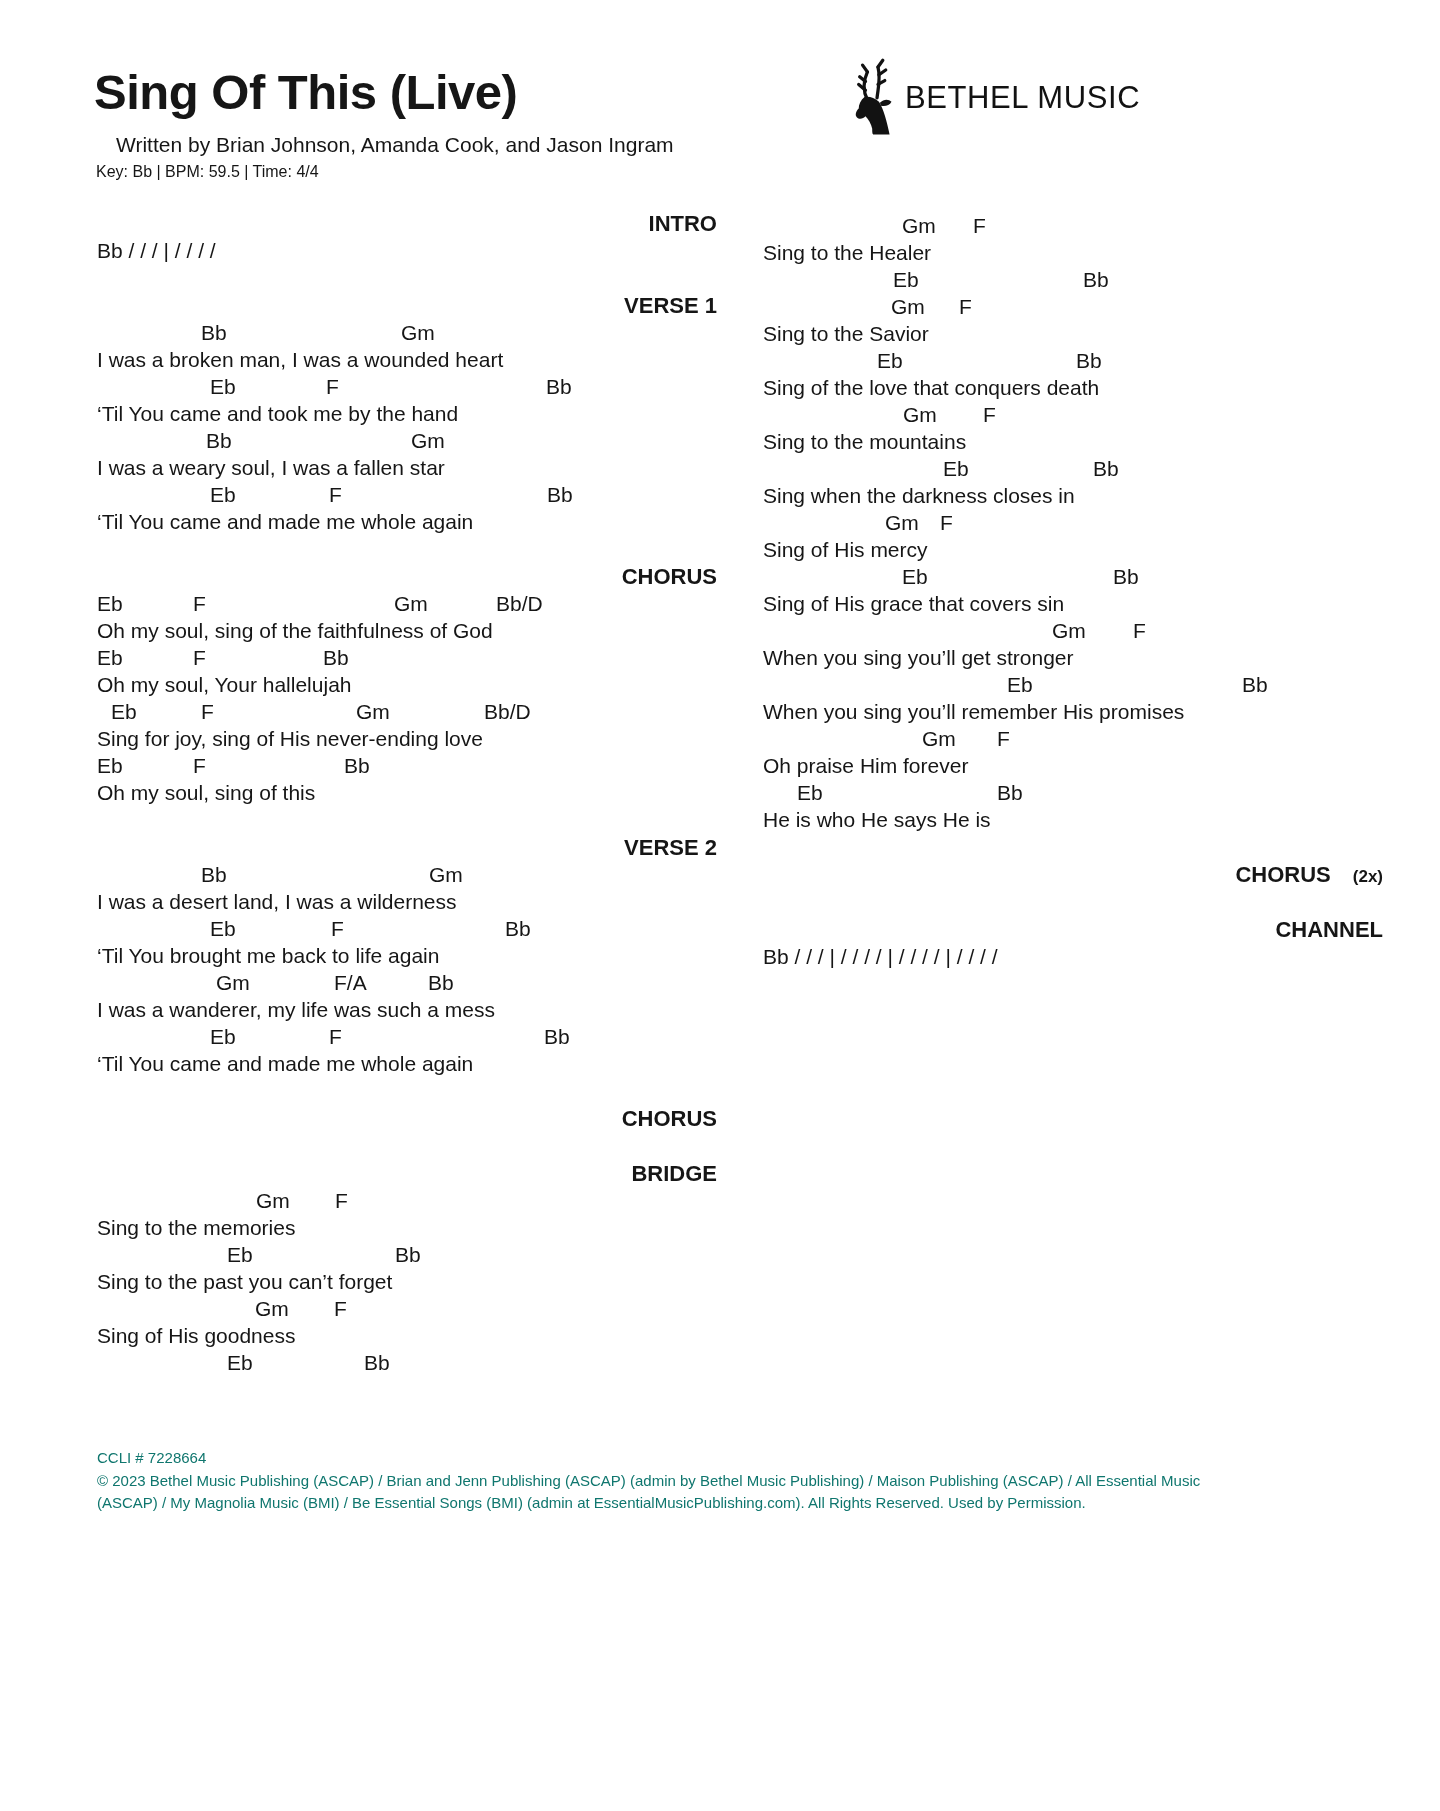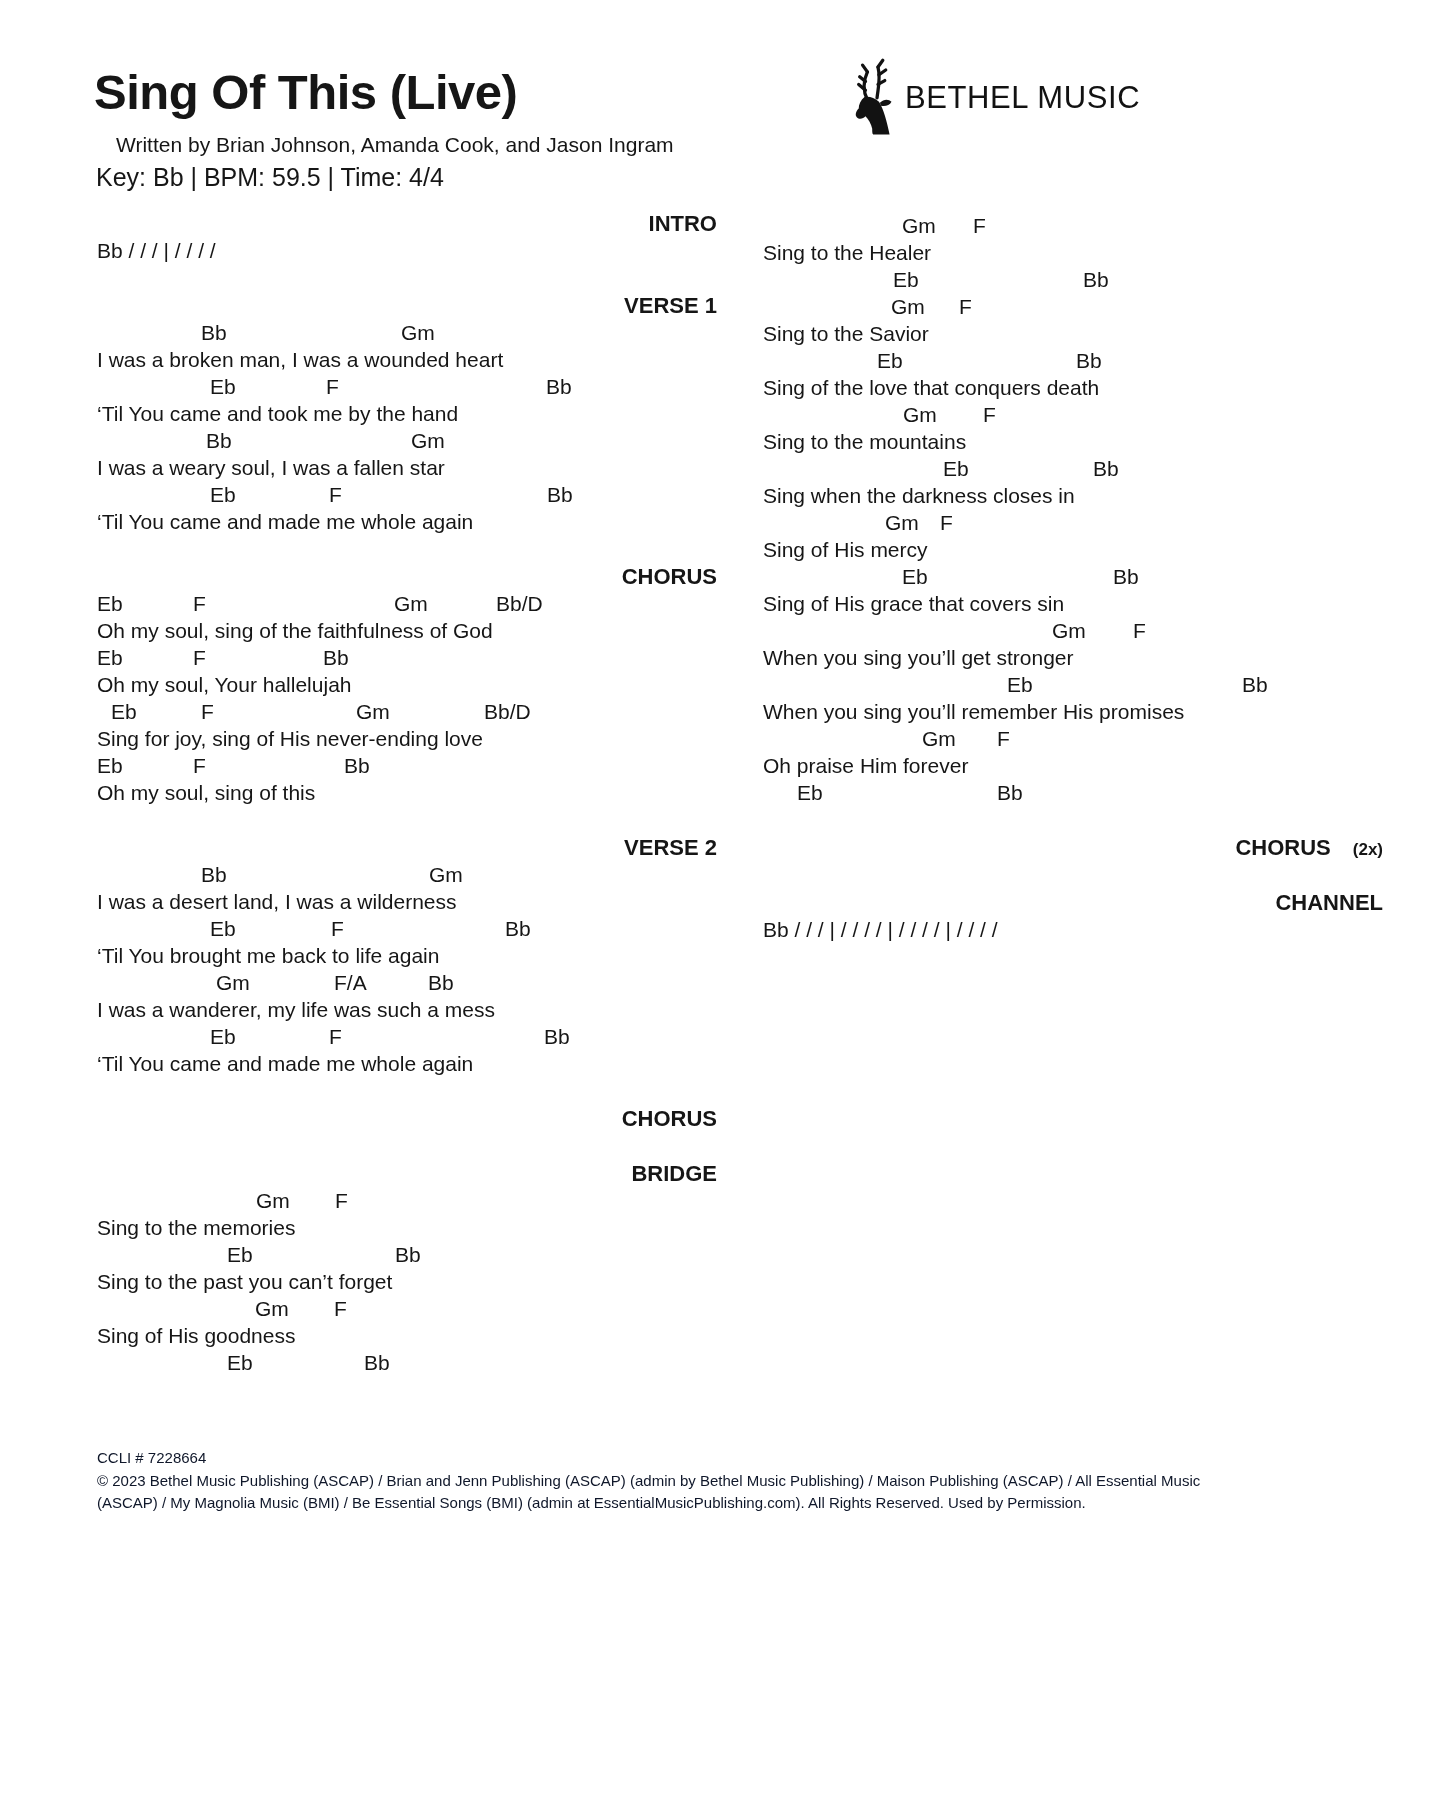--- a/index.html
+++ b/index.html
@@ -5,33 +5,33 @@
   html,body{margin:0;padding:0;background:#ffffff;}
   .page{
     position:relative;width:1440px;height:1811px;background:#fff;
     font-family:"Liberation Sans",sans-serif;color:#161616;overflow:hidden;
   }
   .title{
     position:absolute;left:94px;top:64px;
     font-size:49px;font-weight:bold;letter-spacing:-0.5px;white-space:nowrap;
   }
   .byline{position:absolute;left:96px;top:133px;font-size:21px;white-space:nowrap;margin-left:20px;}
-  .meta{position:absolute;left:96px;top:163px;font-size:25px;white-space:nowrap;}
+  .meta{position:absolute;left:96px;top:163px;font-size:16px;white-space:nowrap;}
   .logo{position:absolute;left:851px;top:58px;height:80px;display:flex;align-items:center;gap:0;}
   .brand{font-size:31px;font-weight:500;letter-spacing:0.6px;white-space:nowrap;color:#121212;}
   .col{position:absolute;top:210px;width:620px;}
   .col-left{left:97px;}
   .col-right{left:763px;top:212px;}
   .section + .section{margin-top:28px;}
   .line{height:27px;line-height:27px;font-size:21px;white-space:pre;}
   .heading{font-weight:bold;font-size:22px;text-align:right;}
   .heading .suffix{font-size:17px;margin-left:22px;}
   .chord-line{position:relative;}
   .chord{position:absolute;top:0;line-height:27px;font-size:21px;white-space:pre;}
-  .footer{position:absolute;left:97px;top:1447px;width:1275px;font-size:15px;line-height:22.5px;color:#0f172a;}
+  .footer{position:absolute;left:97px;top:1447px;width:1275px;font-size:15px;line-height:22.5px;color:#0f766e;}
   .footer div{white-space:nowrap;}
 </style>
 </head>
 <body>
 
 <div class="page">
 
   <div class="title">Sing Of This (Live)</div>
   <div class="byline">Written by Brian Johnson, Amanda Cook, and Jason Ingram</div>
   <div class="meta">Key: Bb | BPM: 59.5 | Time: 4/4</div>
@@ -125,20 +125,21 @@
         <div class="lyric line">Sing of His mercy</div>
         <div class="chord-line line"><span class="chord" style="left: 139px;">Eb</span><span class="chord" style="left: 350px;">Bb</span></div>
         <div class="lyric line">Sing of His grace that covers sin</div>
         <div class="chord-line line"><span class="chord" style="left: 289px;">Gm</span><span class="chord" style="left: 370px;">F</span></div>
         <div class="lyric line">When you sing you’ll get stronger</div>
         <div class="chord-line line"><span class="chord" style="left: 244px;">Eb</span><span class="chord" style="left: 479px;">Bb</span></div>
         <div class="lyric line">When you sing you’ll remember His promises</div>
         <div class="chord-line line"><span class="chord" style="left: 159px;">Gm</span><span class="chord" style="left: 234px;">F</span></div>
         <div class="lyric line">Oh praise Him forever</div>
         <div class="chord-line line"><span class="chord" style="left: 34px;">Eb</span><span class="chord" style="left: 234px;">Bb</span></div>
+        <div class="lyric line">He is who He says He is</div>
       </section>
       <section class="section">
         <div class="heading line">CHORUS<span class="suffix">(2x)</span></div>
       </section>
       <section class="section">
         <div class="heading line">CHANNEL</div>
         <div class="pattern line">Bb / / / | / / / / | / / / / | / / / /</div>
       </section>
     </div>
 

